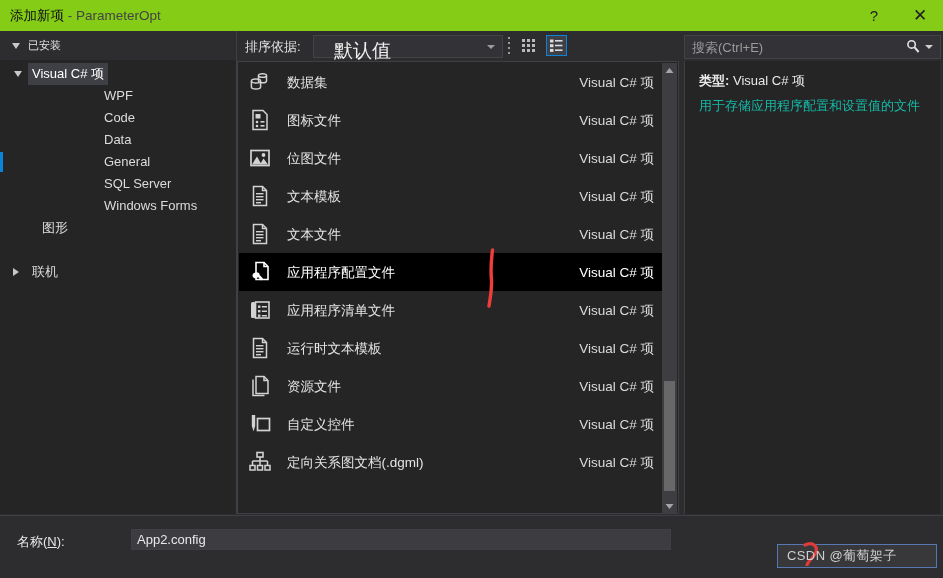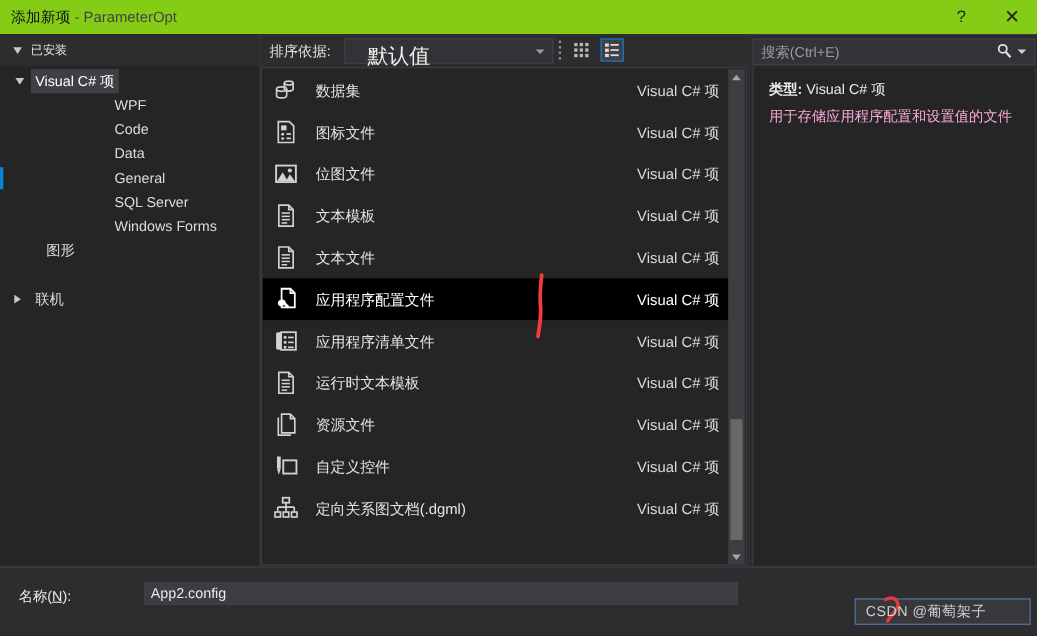--- a/index.html
+++ b/index.html
@@ -276,21 +276,21 @@
     color: #e9e9e9;
     white-space: nowrap;
   }
   .info-type b { font-weight: bold; }
   .info-desc {
     position: absolute;
     left: 14px; top: 36px;
     width: 232px;
     font-size: 13px;
     line-height: 17px;
-    color: #f9a8d4;
+    color: #14b8a6;
   }
 
   
   .bottom {
     position: absolute;
     left: 0; top: 484px;
     width: 943px; height: 63px;
     background: #2d2d30;
     border-top: 1px solid #3f3f46;
   }

